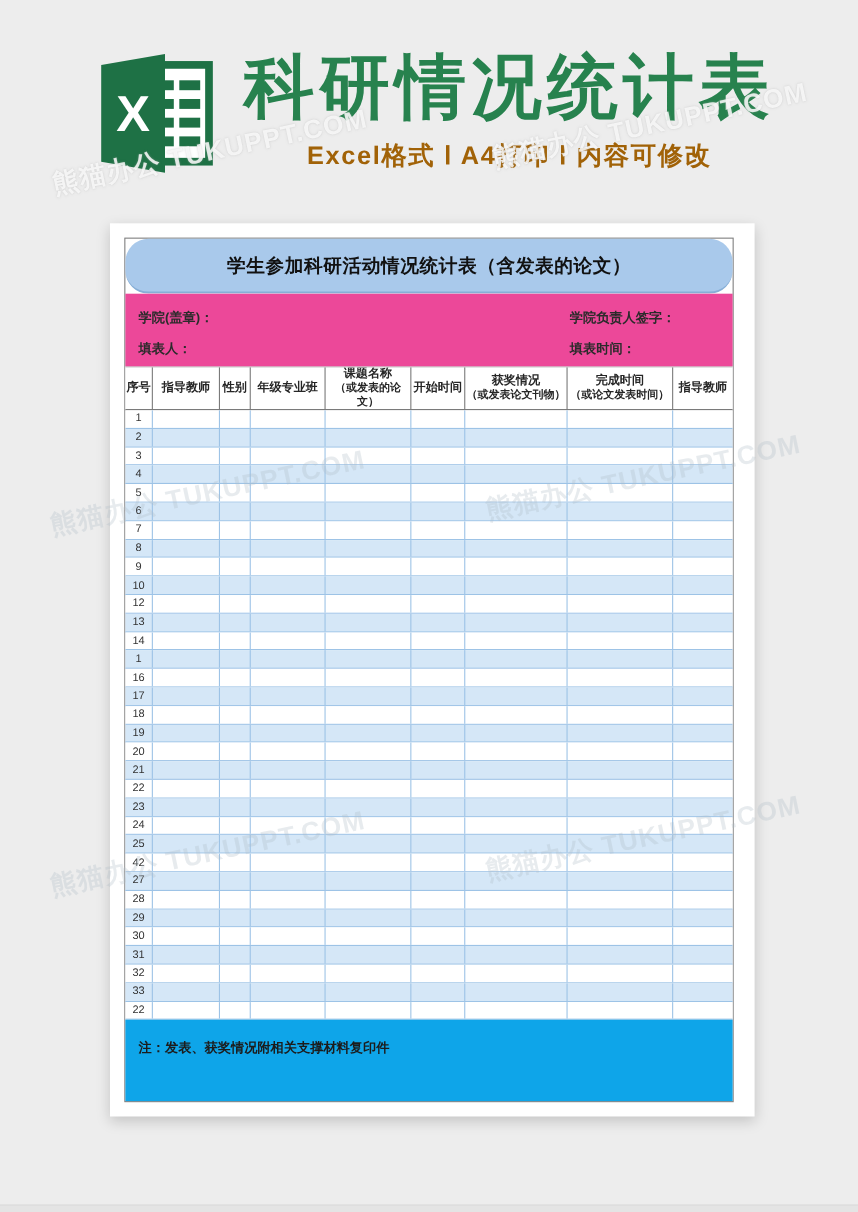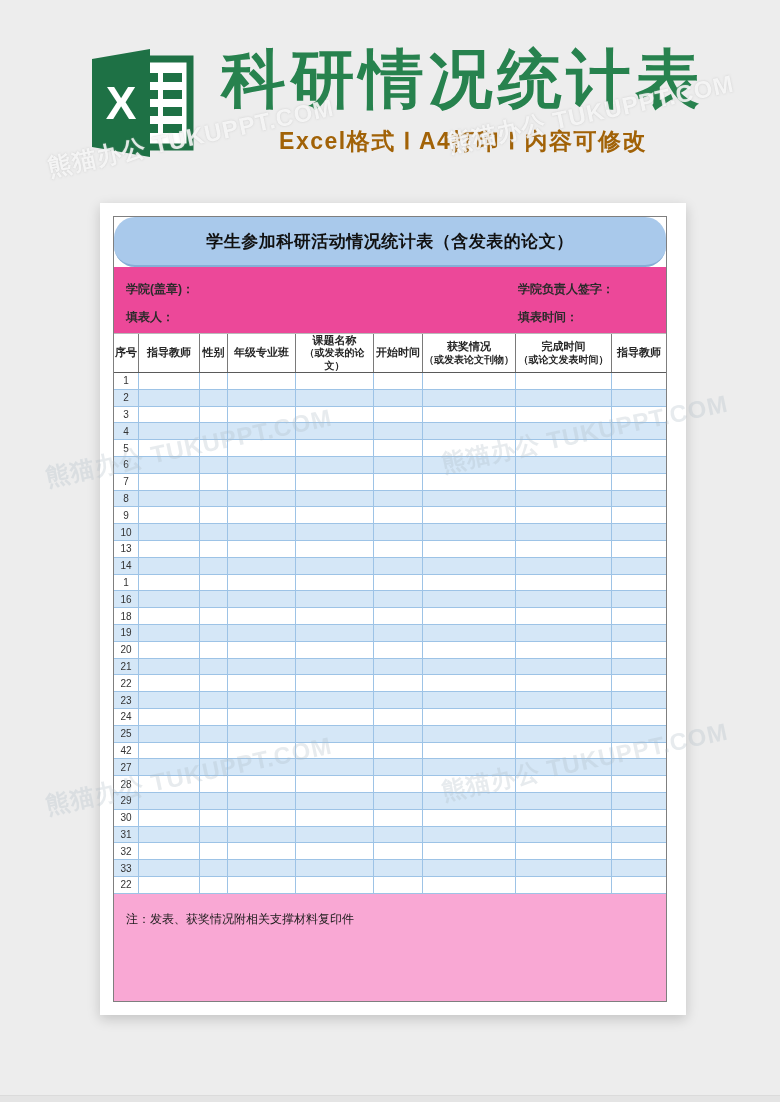--- a/index.html
+++ b/index.html
@@ -80,23 +80,23 @@
   .trow { height:16.8px; border-bottom:1px solid #9dc3e6; background:#ffffff; }
   .trow:nth-child(even) { background:#d5e7f7; }
   .cell { border-right:1px solid #9dc3e6; }
   .cell:last-child { border-right:none; }
   .num {
     display:flex; align-items:center; justify-content:center;
     font-size:10px; color:#333;
   }
 
   .note-area {
-    flex:1; background:#f9a8d4;
+    flex:1; background:#0ea5e9;
     padding:17px 0 0 12px;
-    font-size:12px; font-weight:normal; color:#1c1c1c;
+    font-size:12px; font-weight:bold; color:#1c1c1c;
   }
 
   
   .wm {
     position:absolute; z-index:6; pointer-events:none;
     font-size:24px; font-weight:bold; letter-spacing:1px;
     transform:rotate(-12deg); transform-origin:left center;
     white-space:nowrap;
   }
   .wm-top  { color:rgba(250,250,250,0.85); text-shadow:0 0 2px rgba(168,168,168,0.5); }
@@ -287,20 +287,31 @@
           <div class="cell"></div>
           <div class="cell"></div>
           <div class="cell"></div>
           <div class="cell"></div>
           <div class="cell"></div>
           <div class="cell"></div>
           <div class="cell"></div>
           <div class="cell"></div>
         </div>
         <div class="grid trow">
+          <div class="cell num">12</div>
+          <div class="cell"></div>
+          <div class="cell"></div>
+          <div class="cell"></div>
+          <div class="cell"></div>
+          <div class="cell"></div>
+          <div class="cell"></div>
+          <div class="cell"></div>
+          <div class="cell"></div>
+        </div>
+        <div class="grid trow">
           <div class="cell num">13</div>
           <div class="cell"></div>
           <div class="cell"></div>
           <div class="cell"></div>
           <div class="cell"></div>
           <div class="cell"></div>
           <div class="cell"></div>
           <div class="cell"></div>
           <div class="cell"></div>
         </div>
@@ -321,20 +332,31 @@
           <div class="cell"></div>
           <div class="cell"></div>
           <div class="cell"></div>
           <div class="cell"></div>
           <div class="cell"></div>
           <div class="cell"></div>
           <div class="cell"></div>
         </div>
         <div class="grid trow">
           <div class="cell num">16</div>
+          <div class="cell"></div>
+          <div class="cell"></div>
+          <div class="cell"></div>
+          <div class="cell"></div>
+          <div class="cell"></div>
+          <div class="cell"></div>
+          <div class="cell"></div>
+          <div class="cell"></div>
+        </div>
+        <div class="grid trow">
+          <div class="cell num">17</div>
           <div class="cell"></div>
           <div class="cell"></div>
           <div class="cell"></div>
           <div class="cell"></div>
           <div class="cell"></div>
           <div class="cell"></div>
           <div class="cell"></div>
           <div class="cell"></div>
         </div>
         <div class="grid trow">

